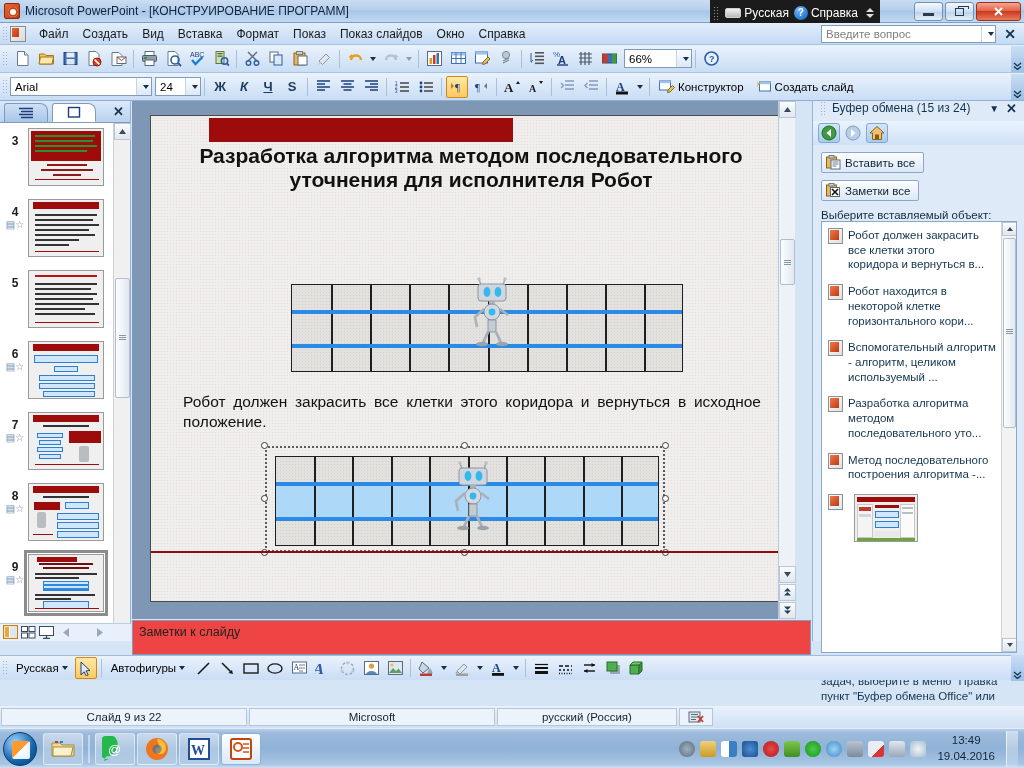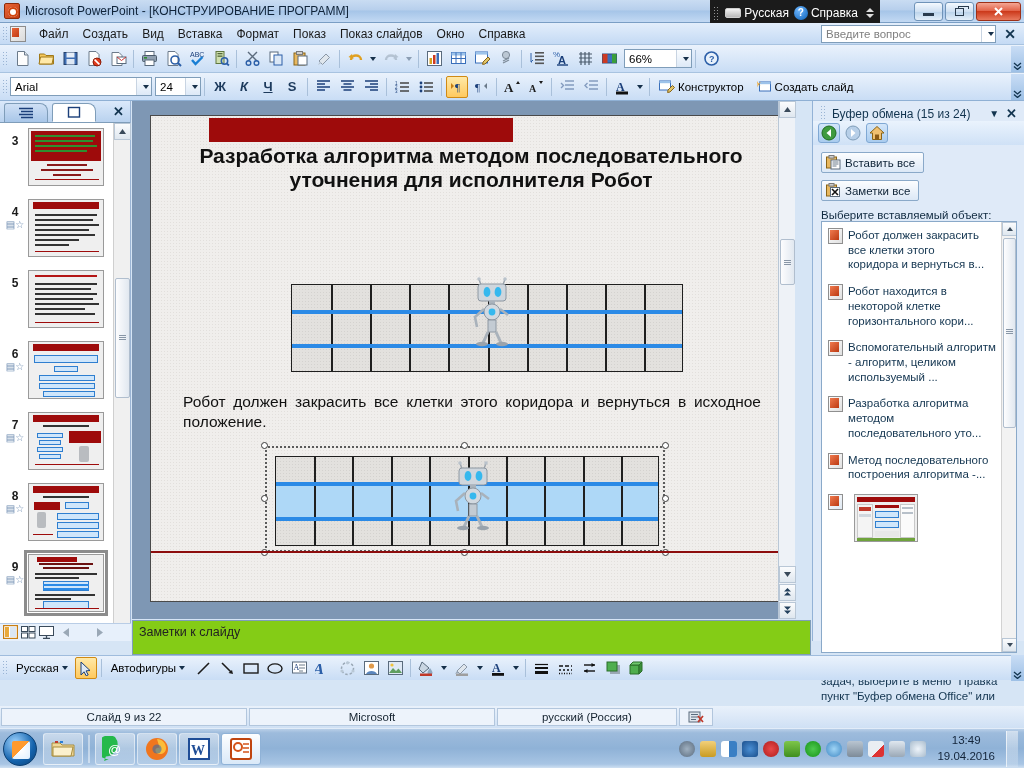--- a/index.html
+++ b/index.html
@@ -174,27 +174,27 @@
   .gblue{position:absolute;left:0;right:0;height:4px;background:#2b8ae6;}
   .gband{position:absolute;left:0;right:0;background:#aed8f7;}
   .robot{position:absolute;width:44px;height:66px;}
 
   .selbox{position:absolute;border:2px dotted #5a5a5a;}
   .handle{position:absolute;width:7px;height:7px;background:#fff;border:1px solid #3a3a3a;border-radius:50%;}
 
   .slide-vscroll{position:absolute;right:0;top:0;width:17px;height:518px;background:#eef2f7;border-left:1px solid #b9c7d6;}
 
   
-  .notes{position:absolute;left:132px;top:620px;width:679px;height:35px;background:#84cc16;
+  .notes{position:absolute;left:132px;top:620px;width:679px;height:35px;background:#ef4444;
          border:1px solid #7f9db9;padding:4px 6px;font-size:12.5px;color:#222;}
 
   
   .taskpane{position:absolute;left:812px;top:101px;width:212px;height:540px;
             background:#dfeaf8;border-left:1px solid #93b2d6;}
-  .tp-head{height:20px;display:flex;align-items:flex-end;padding-left:5px;gap:4px;}
+  .tp-head{height:20px;display:flex;align-items:flex-start;padding-left:5px;gap:4px;}
   .tp-title{font-size:12px;color:#12344f;}
   .tp-head-dd{margin-left:auto;display:flex;align-items:center;gap:7px;padding-right:7px;}
   .tp-nav{height:24px;display:flex;align-items:center;gap:2px;padding-left:5px;
           background:linear-gradient(to bottom,#eaf3fd,#cfe1f6);}
   .nav-btn{width:22px;height:20px;border-radius:3px;display:flex;align-items:center;justify-content:center;}
   .nav-btn.on{background:linear-gradient(to bottom,#d3e6fa,#a9cbee);border:1px solid #7fa8d4;}
   .tp-btn{margin:7px 0 0 8px;display:inline-flex;align-items:center;gap:4px;height:21px;padding:0 8px 0 4px;
           background:linear-gradient(to bottom,#fcfdff,#dce8f6);border:1px solid #8aa9c9;border-radius:2px;
           font-size:11.5px;color:#0d2236;}
   .tp-label{margin:8px 0 4px 8px;font-size:11.5px;color:#102a40;}

